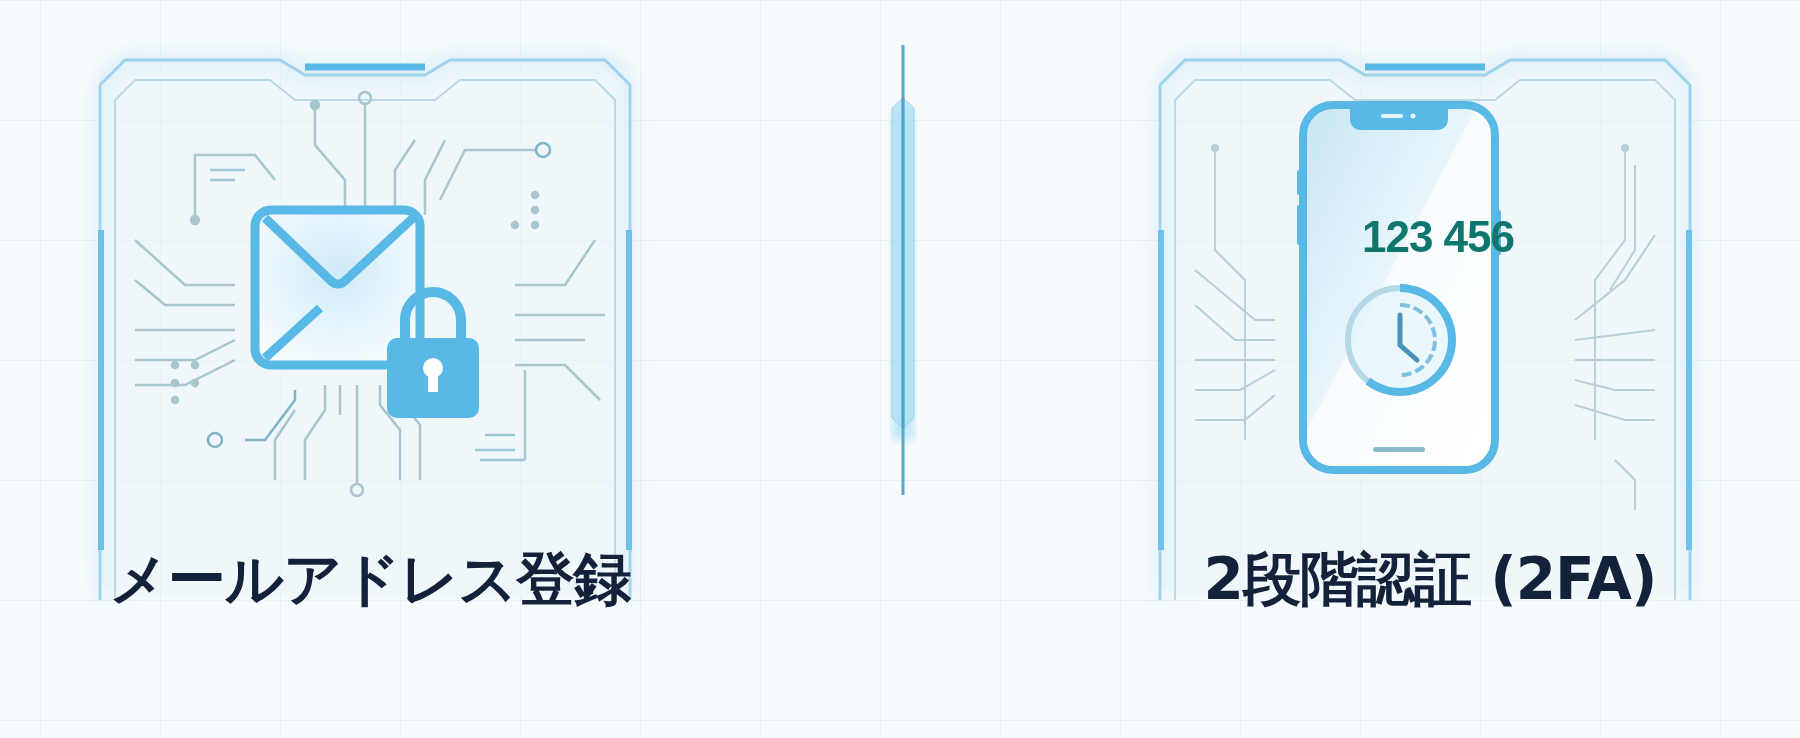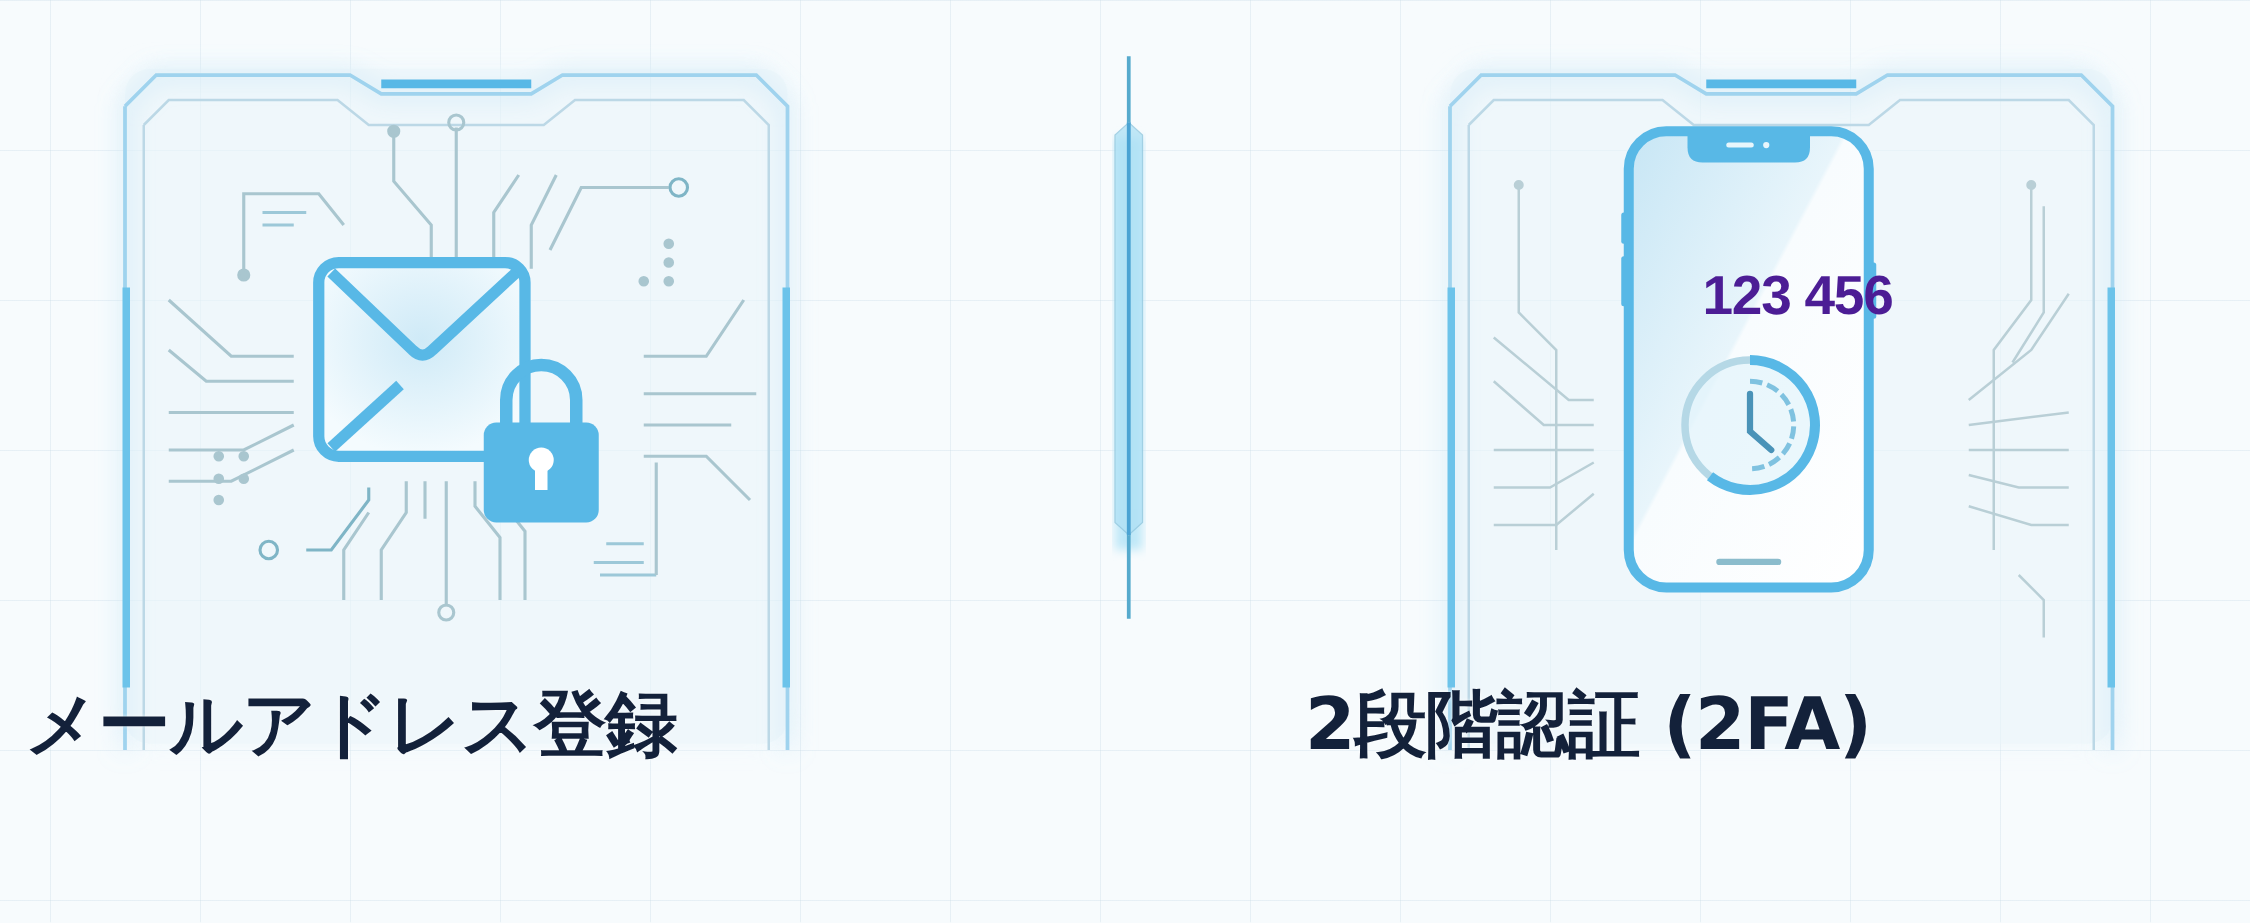--- a/index.html
+++ b/index.html
@@ -16,30 +16,30 @@
     background-size: 120px 120px;
     background-position: 40px 0;
   }
   .panel {
     position: absolute; top: 40px; width: 540px; height: 560px;
   }
   .panel.left { left: 95px; }
   .panel.right { left: 1155px; }
   .panel svg.frame { position: absolute; inset: 0; overflow: visible; }
   .caption {
-    position: absolute; text-align: left; color: #13213a;
+    position: absolute; text-align: center; color: #13213a;
     font-weight: bold; font-size: 58px; line-height: 72px; letter-spacing: -1px;
     text-shadow: 0 0 3px rgba(255,255,255,0.9);
   }
   .caption.left { left: 20px; width: 700px; top: 543px; }
-  .caption.right { left: 1044px; width: 640px; top: 543px; }
+  .caption.right { left: 1110px; width: 640px; top: 543px; }
   .divider { position: absolute; left: 888px; top: 30px; width: 30px; height: 470px; }
   .otp {
     position: absolute; left: 1318px; top: 212px; width: 240px; text-align: center;
-    font-size: 44px; font-weight: bold; color: #4c1d95; font-family: "Liberation Sans", sans-serif;
+    font-size: 44px; font-weight: bold; color: #0f766e; font-family: "Liberation Sans", sans-serif;
     letter-spacing: -1px;
   }
 </style>
 </head>
 <body>
 
 <div class="grid"></div>
 
 <div class="panel left">
   <svg class="frame" width="540" height="560" viewBox="0 0 540 560">

